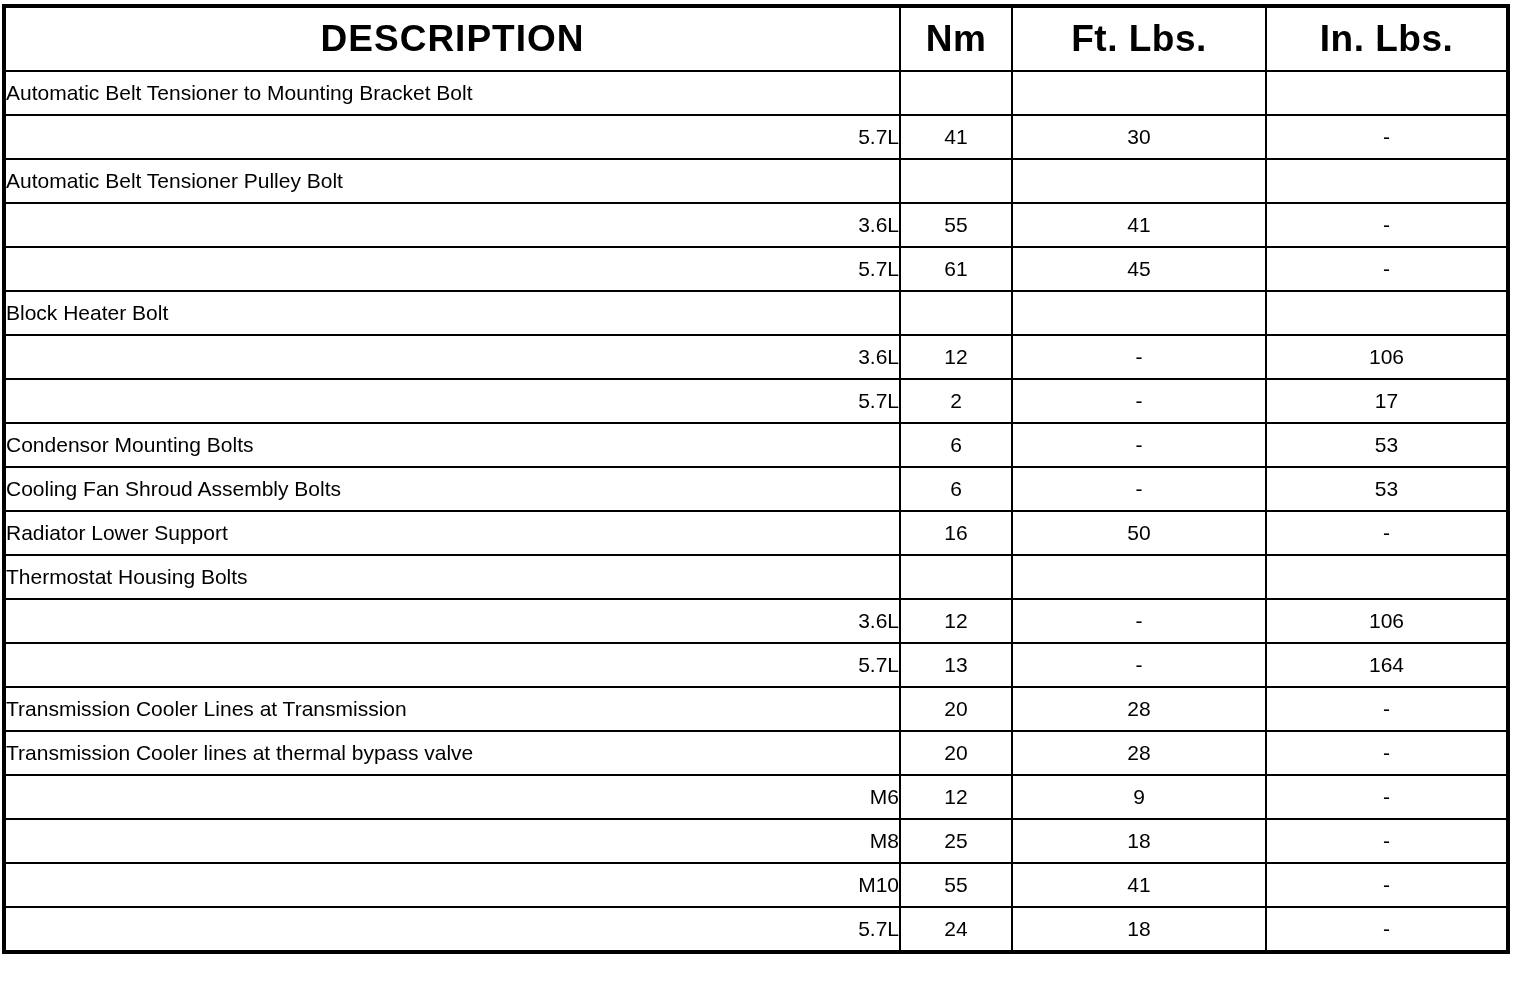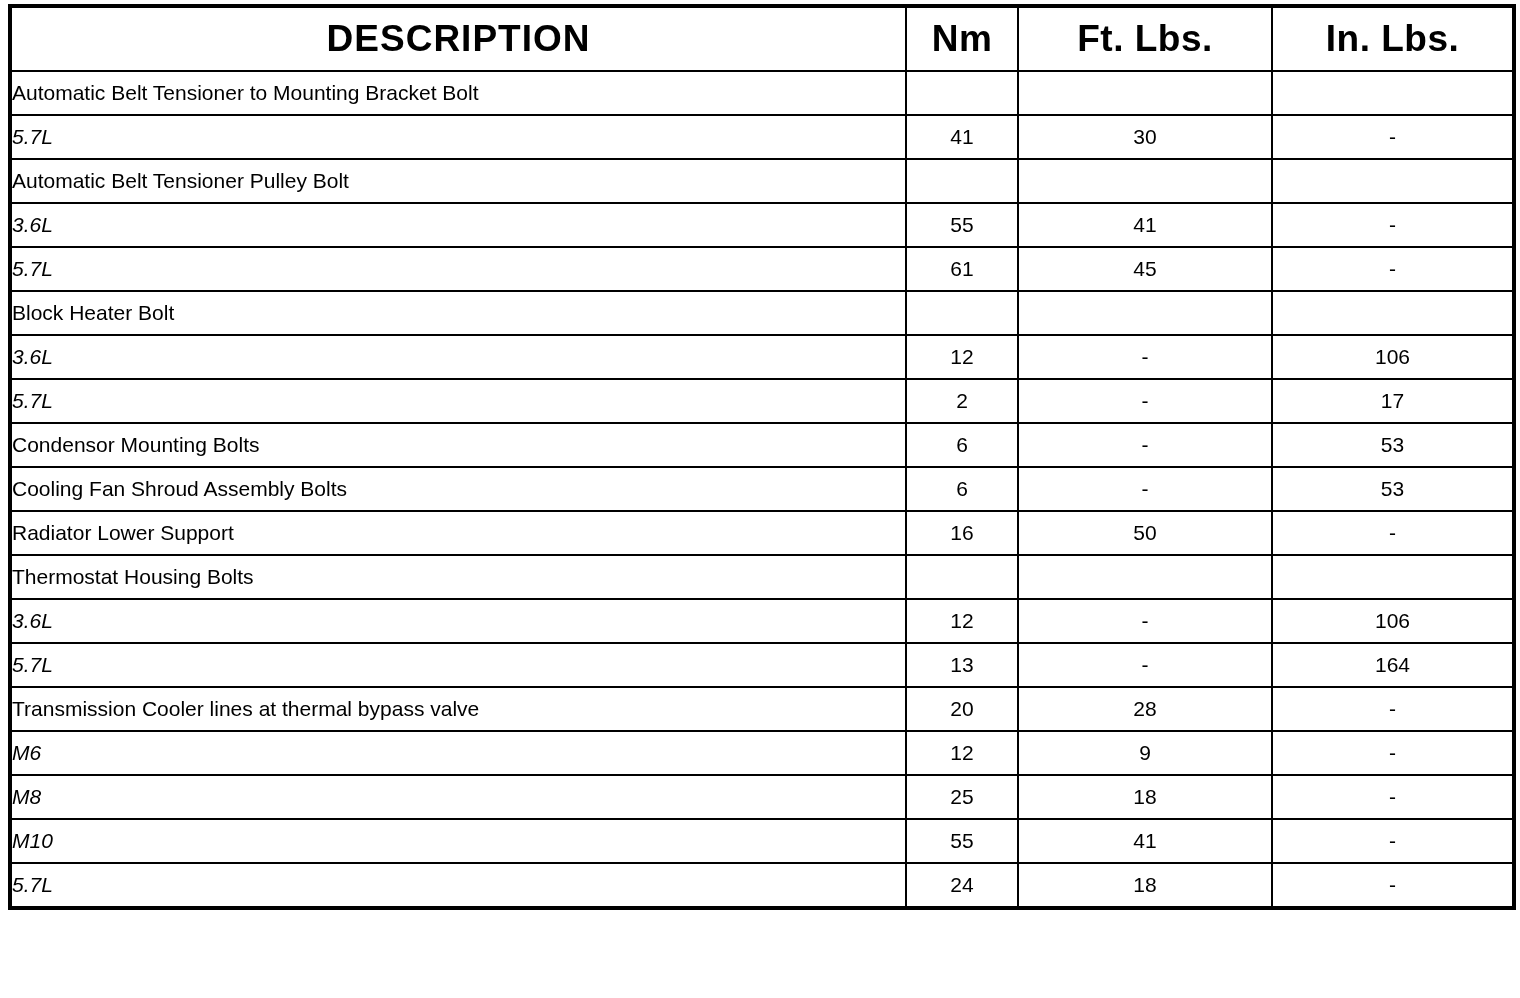--- a/index.html
+++ b/index.html
@@ -11,21 +11,21 @@
     width: 1520px;
     height: 998px;
     font-family: "Liberation Sans", sans-serif;
     color: #000000;
     overflow: hidden;
   }
   .sheet {
     width: 1520px;
     height: 998px;
     box-sizing: border-box;
-    padding: 4px 8px 0 8px;
+    padding: 4px 8px 0 2px;
   }
   table.torque {
     border-collapse: collapse;
     width: 1504px;
     table-layout: fixed;
     border: 4px solid #000;
   }
   table.torque td, table.torque th {
     border: 2px solid #000;
     padding: 0;
@@ -54,24 +54,23 @@
     height: 42px;
     font-size: 21px;
     vertical-align: middle;
   }
   td.desc {
     text-align: left;
     padding-left: 7px;
     white-space: nowrap;
   }
   td.sub {
-    text-align: left;
+    text-align: right;
     padding-right: 13px;
     white-space: nowrap;
-    font-style: italic;
   }
   td.val {
     text-align: center;
   }
 </style>
 </head>
 <body>
 
 <div class="sheet">
   <table class="torque">
@@ -169,20 +168,26 @@
           <td class="val">-</td>
           <td class="val">106</td>
         </tr>
         <tr>
           <td class="sub" colspan="2">5.7L</td>
           <td class="val">13</td>
           <td class="val">-</td>
           <td class="val">164</td>
         </tr>
         <tr>
+          <td class="desc" colspan="2">Transmission Cooler Lines at Transmission</td>
+          <td class="val">20</td>
+          <td class="val">28</td>
+          <td class="val">-</td>
+        </tr>
+        <tr>
           <td class="desc" colspan="2">Transmission Cooler lines at thermal bypass valve</td>
           <td class="val">20</td>
           <td class="val">28</td>
           <td class="val">-</td>
         </tr>
         <tr>
           <td class="sub" colspan="2">M6</td>
           <td class="val">12</td>
           <td class="val">9</td>
           <td class="val">-</td>

